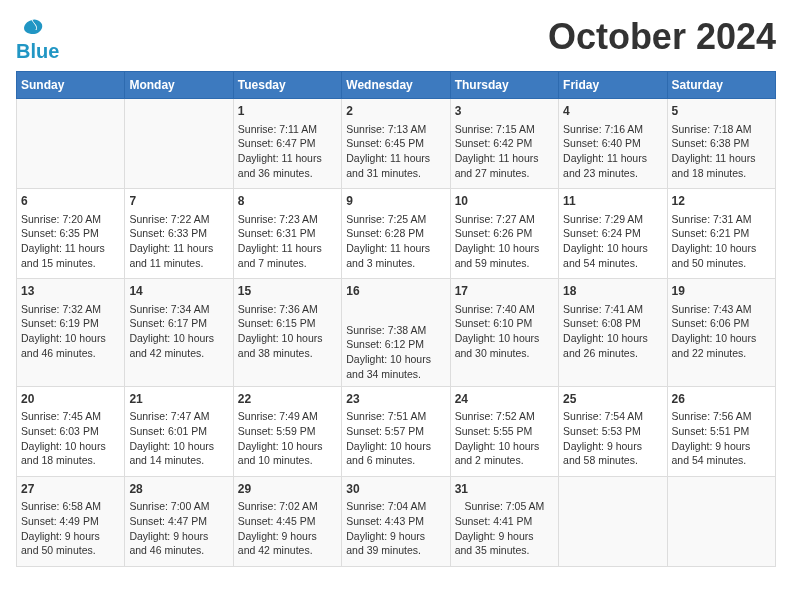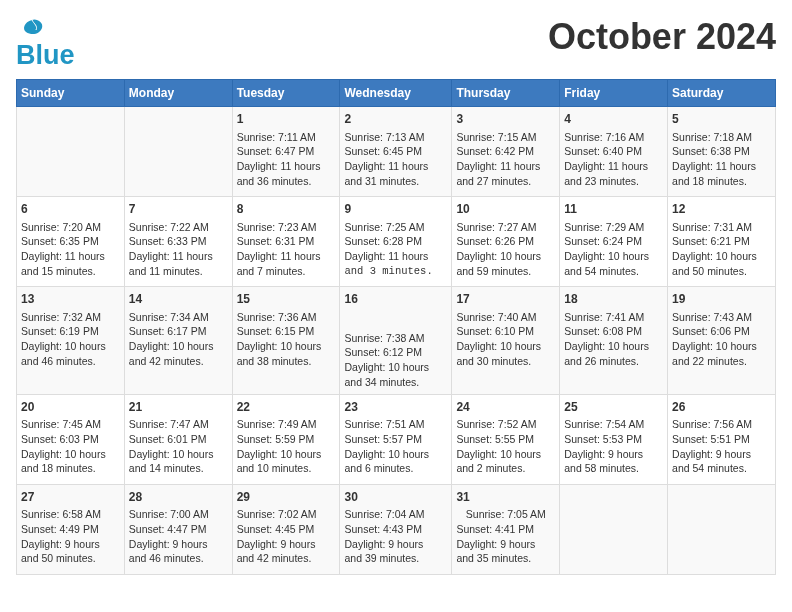--- a/index.html
+++ b/index.html
@@ -88,21 +88,21 @@
 <body>
 
 <div class="header-area">
   <div class="logo">
     <div class="logo-line">
       <svg width="28" height="28" viewBox="0 0 28 28" style="margin-left:2px;">
         <path d="M14 4 C18 2, 26 6, 24 12 C22 18, 14 20, 8 16 C4 13, 6 6, 14 4 Z" fill="#2196c4"></path>
         <path d="M14 4 C16 8, 20 10, 18 14" fill="none" stroke="#fff" stroke-width="1"></path>
       </svg>
     </div>
-    <div style="font-size:27px; font-weight:bold; color:#2196c4; margin-top:-4px;">Blue</div>
+    <div style="font-size:20px; font-weight:bold; color:#2196c4; margin-top:-4px;">Blue</div>
   </div>
   <div class="title-area">
     <div class="month-title">October 2024</div>
   </div>
 </div>
 
 <table>
   <thead>
     <tr>
     <th>Sunday</th>
@@ -174,21 +174,21 @@
           <span style="display: block;">Sunrise: 7:23 AM</span>
           <span style="display: block;">Sunset: 6:31 PM</span>
           <span style="display: block;">Daylight: 11 hours</span>
           <span style="display: block;">and 7 minutes.</span>
         </td>
         <td>
           <span class="day-number">9</span>
           <span style="display: block;">Sunrise: 7:25 AM</span>
           <span style="display: block;">Sunset: 6:28 PM</span>
           <span style="display: block;">Daylight: 11 hours</span>
-          <span style="display: block; font-family: Liberation Mono, monospace;">and 3 minutes.</span>
+          <span style="display: block;">and 3 minutes.</span>
         </td>
         <td>
           <span class="day-number">10</span>
           <span style="display: block;">Sunrise: 7:27 AM</span>
           <span style="display: block;">Sunset: 6:26 PM</span>
           <span style="display: block;">Daylight: 10 hours</span>
           <span style="display: block;">and 59 minutes.</span>
         </td>
         <td>
           <span class="day-number">11</span>

